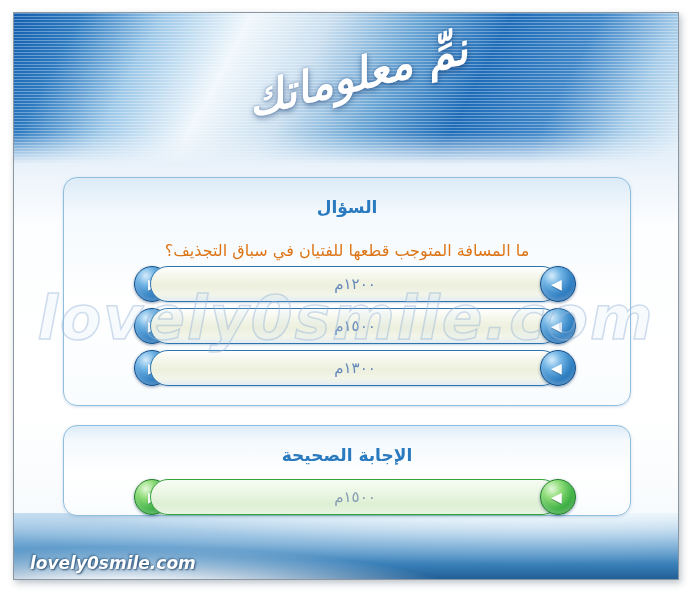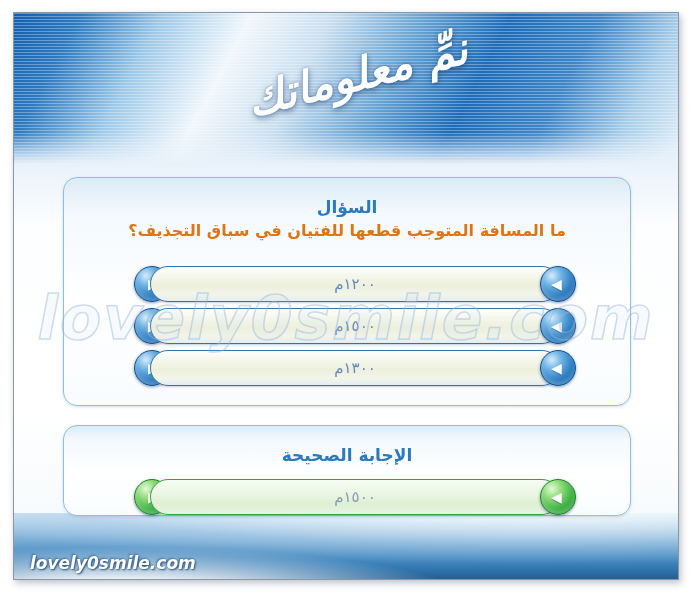--- a/index.html
+++ b/index.html
@@ -42,22 +42,22 @@
     background:linear-gradient(180deg,#dcebf7 0%,#f4f9fd 16%,#ffffff 55%,#f9fcfe 100%);
     box-shadow:0 1px 3px rgba(100,140,180,.28);
   }
   .panel.question { top:164px; height:229px; }
   .panel.answer   { top:412px; height:91px;  }
   .panel-title {
     margin-top:19px; text-align:center; direction:rtl;
     color:#2a7abf; font-size:17px; font-weight:bold;
   }
   .question-text {
-    margin-top:4px; text-align:center; direction:rtl;
-    color:#dd7517; font-size:16px; font-weight:bold;
+    margin-top:24px; text-align:center; direction:rtl;
+    color:#dd7517; font-size:16px; font-weight:normal;
   }
   
   .options { position:absolute; top:87px; left:0; right:0;
     display:flex; flex-direction:column; align-items:center; gap:4px;padding-left:16px; }
   .opt-row { position:relative; width:442px; height:38px; }
   .pill {
     position:absolute; left:16px; right:16px; top:1px; bottom:1px;
     border-radius:19px; cursor:pointer;
     display:flex; align-items:center; justify-content:center;
   }

